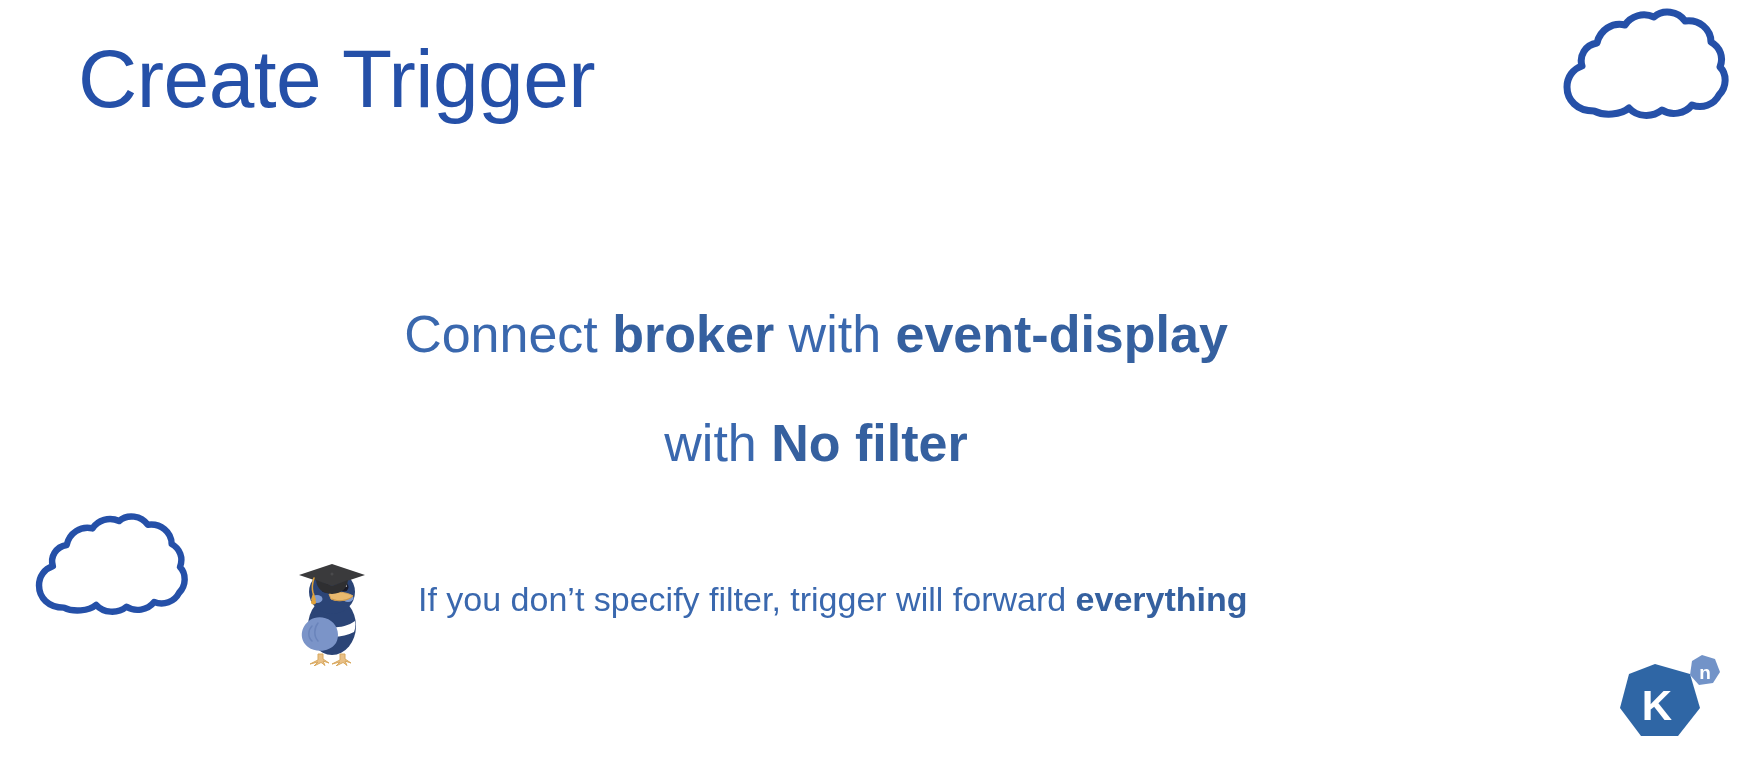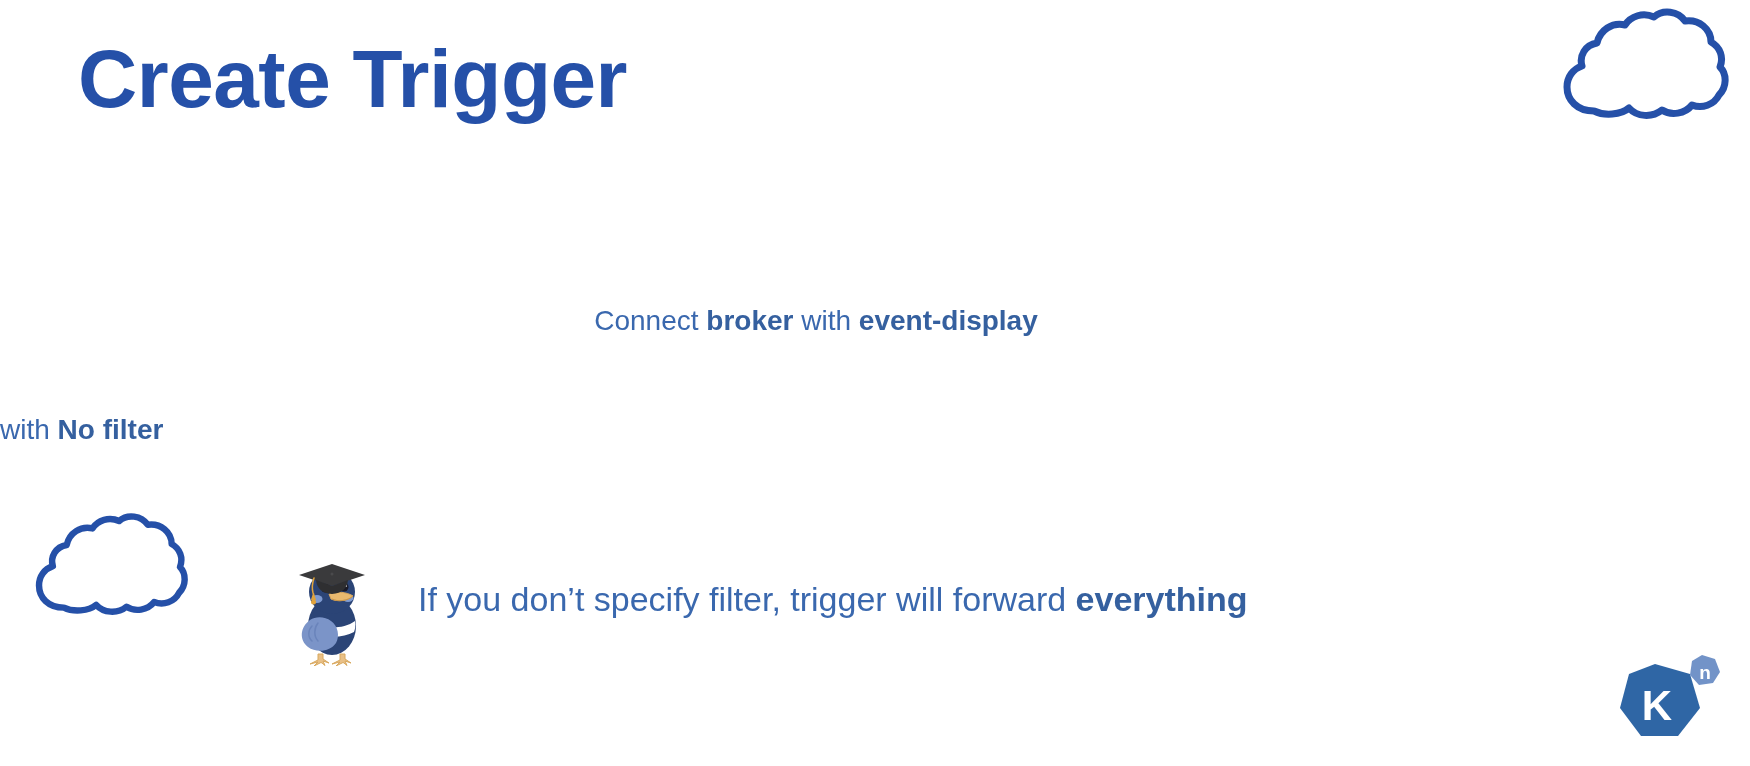--- a/index.html
+++ b/index.html
@@ -22,30 +22,30 @@
     background: #ffffff;
   }
 
   
   #slide-title {
     position: absolute;
     left: 78px;
     top: 38px;
     font-size: 82px;
     line-height: 1.0;
-    font-weight: 700;
+    font-weight: 400;
     color: #2550A8;
     letter-spacing: -0.5px;
     white-space: nowrap;
   }
 
   
   .body-line {
     position: absolute;
-    font-size: 28px;
+    font-size: 52px;
     line-height: 1.15;
     color: #3A68AE;
     white-space: nowrap;
     font-weight: 400;
   }
   .body-line b {
     font-weight: 700;
     color: #35609F;
   }
 
@@ -53,21 +53,21 @@
     left: 0;
     right: 0;
     top: 305px;
     text-align: center;
     padding-right: 118px;
   }
   #line-filter {
     left: 0;
     right: 0;
     top: 414px;
-    text-align: left;
+    text-align: center;
     padding-right: 118px;
   }
 
   #line-note {
     position: absolute;
     left: 418px;
     top: 572px;
     font-size: 34px;
     color: #3A68AE;
     white-space: nowrap;

